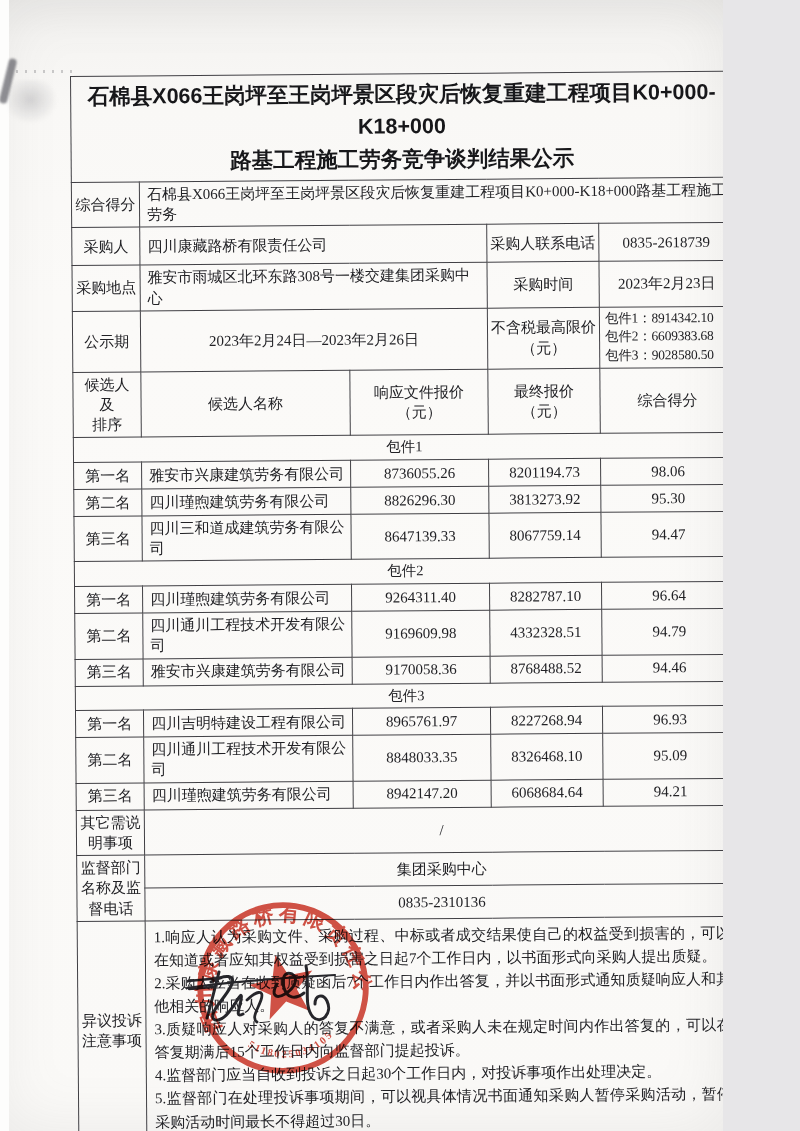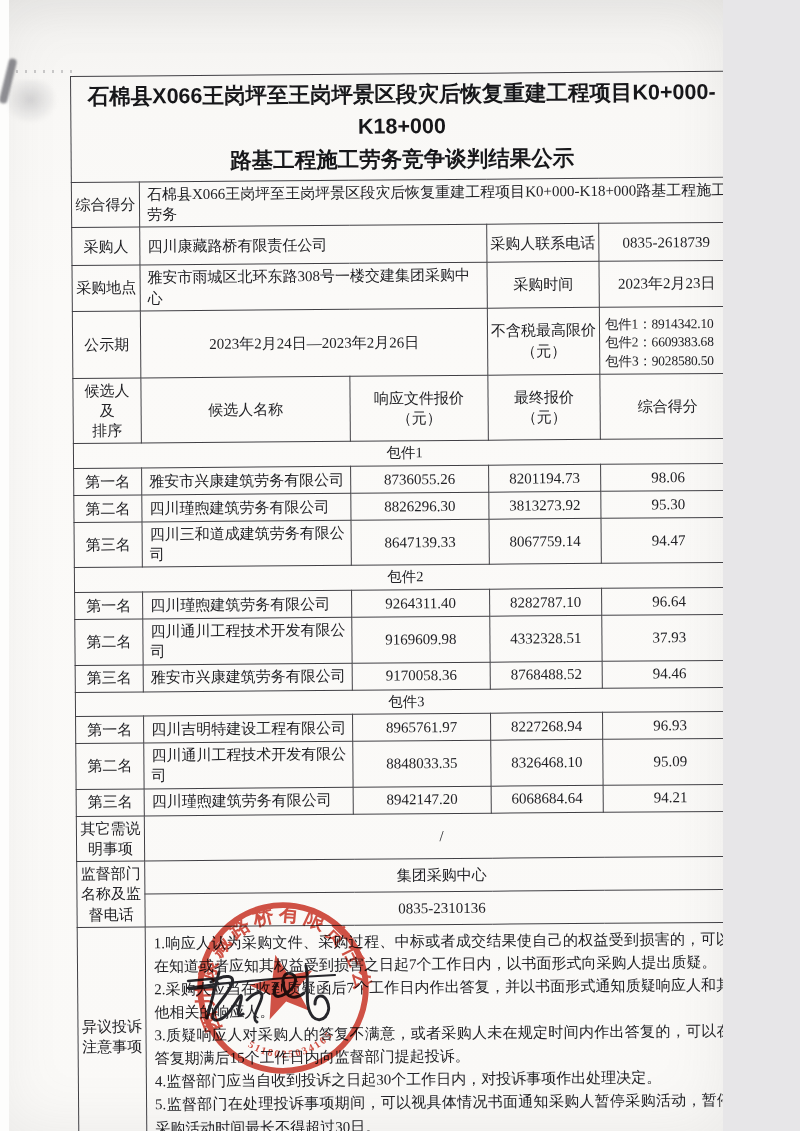--- a/index.html
+++ b/index.html
@@ -51,21 +51,21 @@
   }
   td.lbl{ text-align:center; padding:2px 2px; }
   td.val-left{ text-align:left; padding-left:7px; }
   td.val-center{ text-align:center; }
   td.pre{ white-space:pre-line; }
   .r-proj td{ height:44px; }
   .r-purch td{ height:38px; }
   .r-loc td{ height:40px; }
   .r-pub td{ height:50px; }
   td.maxprice{
-    font-size:13.5px; line-height:1.38; text-align:left; padding:8px 3px 2px 5px;
+    font-size:13.5px; line-height:1.38; text-align:left; padding:2px 3px 2px 5px;
     letter-spacing:-0.2px;
   }
   .r-head td{ height:50px; text-align:center; white-space:pre-line; }
   .r-pkg td{ height:20px; text-align:center; font-size:14.5px; }
   .r-cand td{ height:27px; }
   .r-other td{ height:34px; }
   .r-sup td{ height:21px; }
   .r-obj td.lbl{ }
   td.objection-body{
     vertical-align:top; text-align:justify;
@@ -184,21 +184,21 @@
         <td class="val-left">四川瑾煦建筑劳务有限公司</td>
         <td class="val-center">9264311.40</td>
         <td class="val-center">8282787.10</td>
         <td class="val-center">96.64</td>
       </tr>
       <tr class="r-cand">
         <td class="val-center">第二名</td>
         <td class="val-left">四川通川工程技术开发有限公司</td>
         <td class="val-center">9169609.98</td>
         <td class="val-center">4332328.51</td>
-        <td class="val-center">37.93</td>
+        <td class="val-center">94.79</td>
       </tr>
       <tr class="r-cand">
         <td class="val-center">第三名</td>
         <td class="val-left">雅安市兴康建筑劳务有限公司</td>
         <td class="val-center">9170058.36</td>
         <td class="val-center">8768488.52</td>
         <td class="val-center">94.46</td>
       </tr>
 
       <tr class="r-pkg">

